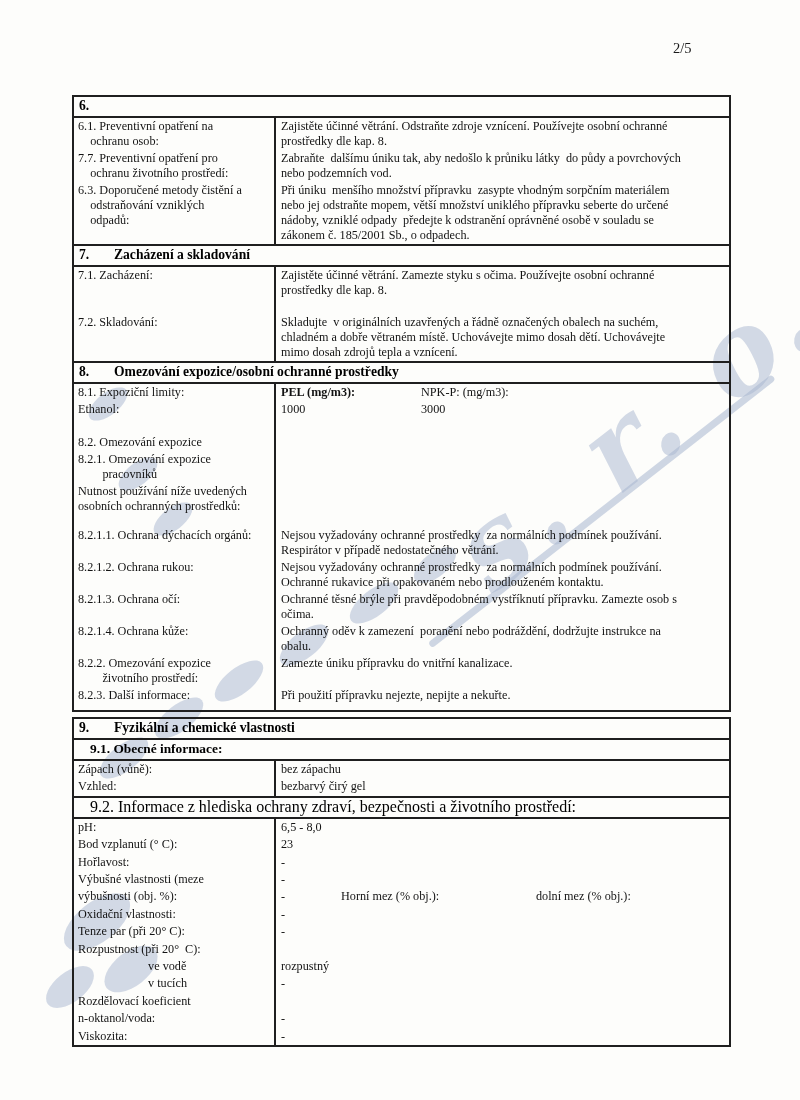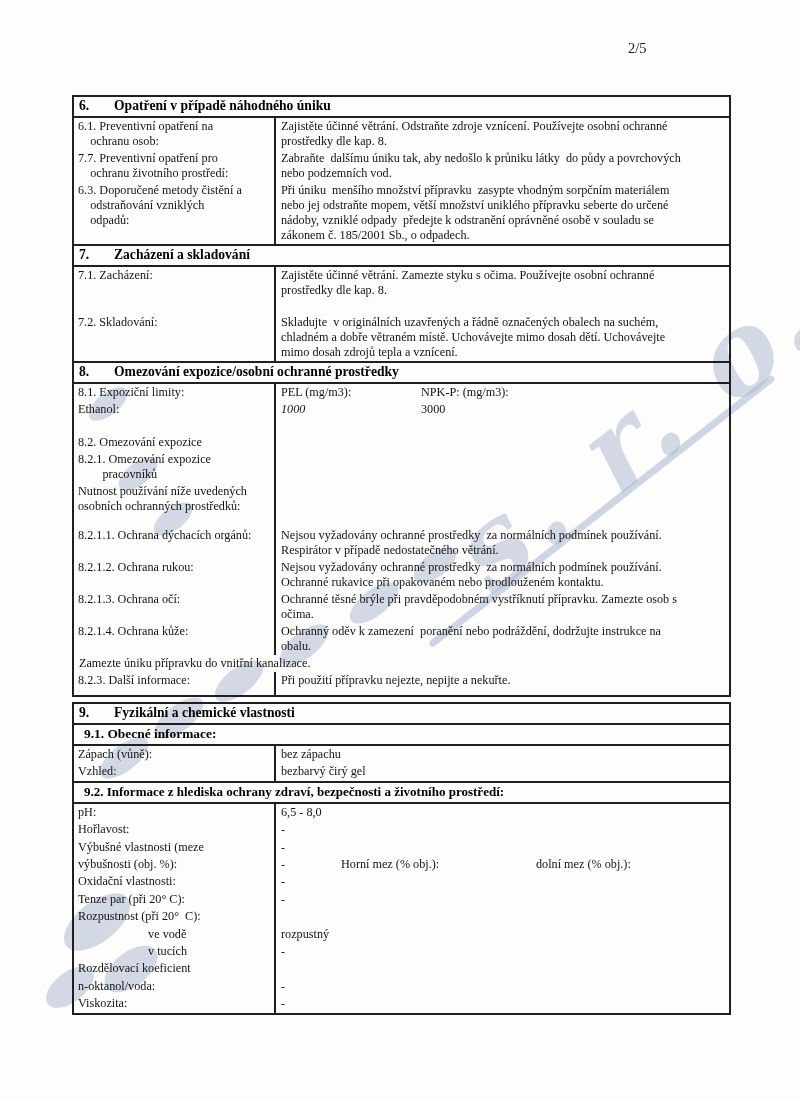--- a/index.html
+++ b/index.html
@@ -22,34 +22,34 @@
   .b4{left:95px;top:745px;width:58px;height:26px}
   .b5{left:150px;top:705px;width:58px;height:26px}
   .b6{left:210px;top:668px;width:58px;height:26px}
   .b7{left:275px;top:632px;width:58px;height:26px}
   .b8{left:345px;top:590px;width:58px;height:26px}
   .b9{left:410px;top:553px;width:50px;height:24px}
   .b10{left:85px;top:393px;width:46px;height:22px}
   .b11{left:115px;top:463px;width:46px;height:22px}
   .b12{left:150px;top:508px;width:46px;height:22px}
 
-  .pagenum{position:absolute;left:628px;top:40px;font-size:14.5px;color:#1a1a1a;z-index:2}
+  .pagenum{position:absolute;left:673px;top:40px;font-size:14.5px;color:#1a1a1a;z-index:2}
 
   .content{position:absolute;left:72px;top:95px;width:659px;z-index:1}
   .tbl{border-left:2px solid #1f1f1f;border-right:2px solid #1f1f1f;border-bottom:2px solid #1f1f1f}
   .tbl + .tbl{margin-top:5px}
 
   .sec-header{display:flex;border-top:2px solid #1f1f1f;border-bottom:2px solid #1f1f1f;
               font-weight:bold;font-size:13.6px;line-height:16px;padding:1px 0 2px}
   .sec-num{width:40px;padding-left:5px;flex:0 0 40px}
   .sec-title{flex:1}
 
-  .sub{font-weight:bold;font-size:13.4px;line-height:16px;padding:1px 0 2px 10px;
+  .sub{font-weight:bold;font-size:13.4px;line-height:16px;padding:1px 0 2px 16px;
        border-top:2px solid #1f1f1f;border-bottom:2px solid #1f1f1f}
-  .sub.plain{font-weight:bold;font-size:13px}
+  .sub.plain{font-weight:normal;font-size:16px}
 
   .row{display:flex;align-items:stretch}
   .cl{width:202px;flex:0 0 202px;border-right:2px solid #1f1f1f;padding:1px 2px 1px 4px}
   .cr{flex:1;padding:1px 7px 1px 5px}
   .cell{font-size:12.2px;line-height:15px;white-space:pre-wrap;color:#131313}
   .tblB .cell{line-height:15.4px}
   .cr.cols{display:flex}
   .col{font-size:12.2px;line-height:15px;white-space:pre;color:#131313}
 </style>
 </head>
@@ -73,21 +73,20 @@
     <div class="wm-line"></div>
     <div class="wm-text">s. r. o.</div>
   </div>
 
   <div class="pagenum">2/5</div>
 
   <div class="content">
       <div class="tbl">
         <div class="sec-header">
           <div class="sec-num">6.</div>
-          <div class="sec-title">Opatření v případě náhodného úniku</div>
         </div>
         <div class="row">
           <div class="cl cell">6.1. Preventivní opatření na
     ochranu osob:</div>
           <div class="cr cell">Zajistěte účinné větrání. Odstraňte zdroje vznícení. Používejte osobní ochranné
 prostředky dle kap. 8.</div>
         </div>
         <div class="row">
           <div class="cl cell">7.7. Preventivní opatření pro
     ochranu životního prostředí:</div>
@@ -122,28 +121,28 @@
 chladném a dobře větraném místě. Uchovávejte mimo dosah dětí. Uchovávejte
 mimo dosah zdrojů tepla a vznícení.</div>
         </div>
         <div class="sec-header">
           <div class="sec-num">8.</div>
           <div class="sec-title">Omezování expozice/osobní ochranné prostředky</div>
         </div>
         <div class="row">
           <div class="cl cell">8.1. Expoziční limity:</div>
           <div class="cr cols">
-            <div class="col" style="width: 140px;">PEL (mg/m3):</div>
+            <div class="col" style="width: 140px; font-weight: bold;">PEL (mg/m3):</div>
             <div class="col">NPK-P: (mg/m3):</div>
           </div>
         </div>
         <div class="row">
           <div class="cl cell">Ethanol:</div>
           <div class="cr cols">
-            <div class="col" style="width: 140px; font-style: italic;">1000</div>
+            <div class="col" style="width: 140px;">1000</div>
             <div class="col">3000</div>
           </div>
         </div>
         <div class="row" style="height: 16px;">
           <div class="cl"></div>
           <div class="cr"></div>
         </div>
         <div class="row">
           <div class="cl cell">8.2. Omezování expozice</div>
           <div class="cr cell"></div>
@@ -176,20 +175,22 @@
           <div class="cl cell">8.2.1.3. Ochrana očí:</div>
           <div class="cr cell">Ochranné těsné brýle při pravděpodobném vystříknutí přípravku. Zamezte osob s
 očima.</div>
         </div>
         <div class="row">
           <div class="cl cell">8.2.1.4. Ochrana kůže:</div>
           <div class="cr cell">Ochranný oděv k zamezení  poranění nebo podráždění, dodržujte instrukce na
 obalu.</div>
         </div>
         <div class="row">
+          <div class="cl cell">8.2.2. Omezování expozice
+        životního prostředí:</div>
           <div class="cr cell">Zamezte úniku přípravku do vnitřní kanalizace.</div>
         </div>
         <div class="row">
           <div class="cl cell">8.2.3. Další informace:</div>
           <div class="cr cell">Při použití přípravku nejezte, nepijte a nekuřte.</div>
         </div>
         <div class="row" style="height: 6px;">
           <div class="cl"></div>
           <div class="cr"></div>
         </div>
@@ -205,20 +206,24 @@
           <div class="cr cell">bez zápachu</div>
         </div>
         <div class="row">
           <div class="cl cell">Vzhled:</div>
           <div class="cr cell">bezbarvý čirý gel</div>
         </div>
         <div class="sub plain">9.2. Informace z hlediska ochrany zdraví, bezpečnosti a životního prostředí:</div>
         <div class="row">
           <div class="cl cell">pH:</div>
           <div class="cr cell">6,5 - 8,0</div>
+        </div>
+        <div class="row">
+          <div class="cl cell">Bod vzplanutí (° C):</div>
+          <div class="cr cell">23</div>
         </div>
         <div class="row">
           <div class="cl cell">Hořlavost:</div>
           <div class="cr cell">-</div>
         </div>
         <div class="row">
           <div class="cl cell">Výbušné vlastnosti (meze</div>
           <div class="cr cell">-</div>
         </div>
         <div class="row">

